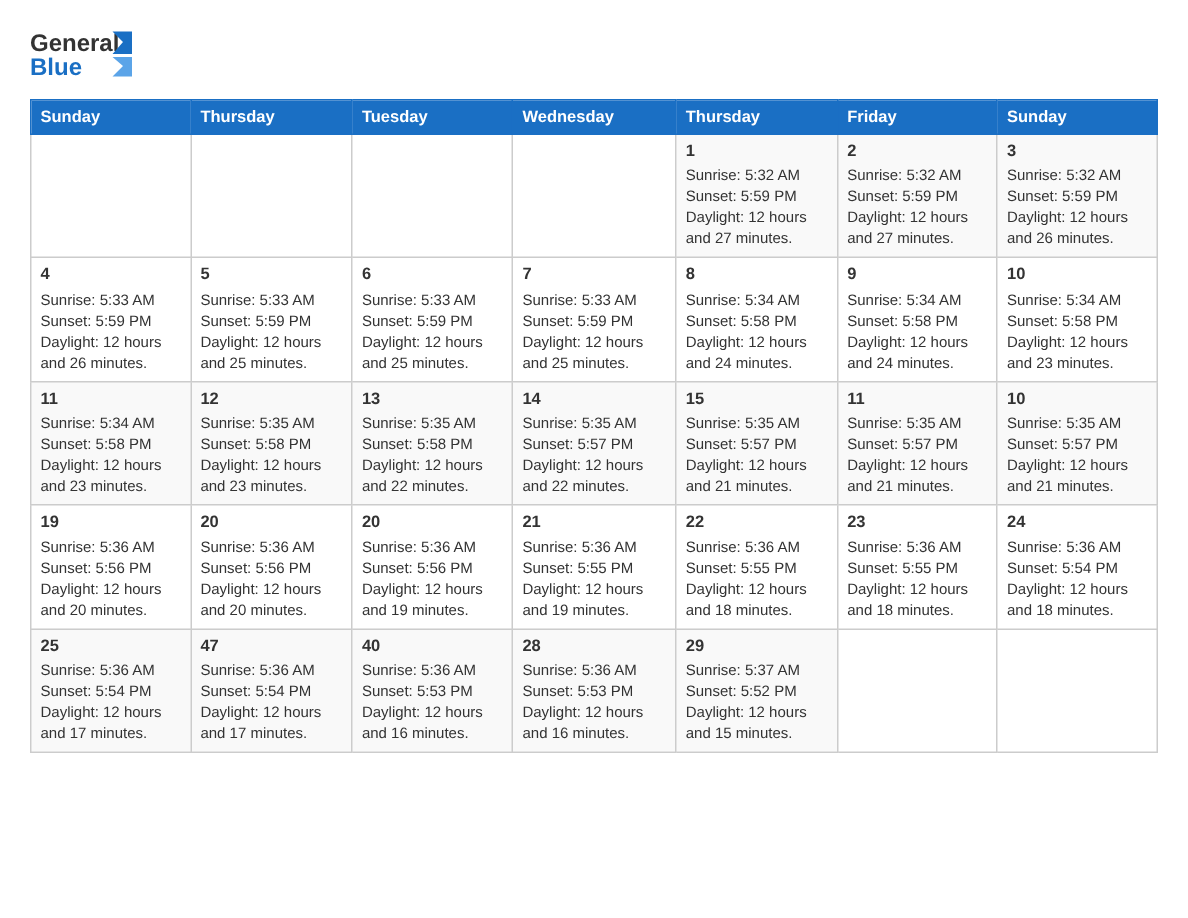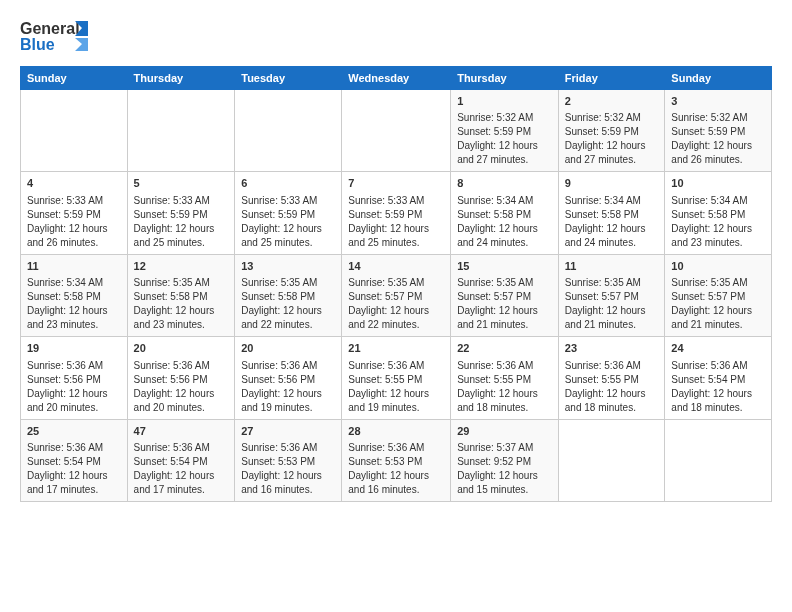--- a/index.html
+++ b/index.html
@@ -299,37 +299,37 @@
             <span style="display: block;">and 17 minutes.</span>
           </td>
           <td>
             <span class="day-num">47</span>
             <span style="display: block;">Sunrise: 5:36 AM</span>
             <span style="display: block;">Sunset: 5:54 PM</span>
             <span style="display: block;">Daylight: 12 hours</span>
             <span style="display: block;">and 17 minutes.</span>
           </td>
           <td>
-            <span class="day-num">27</span>
+            <span class="day-num">40</span>
             <span style="display: block;">Sunrise: 5:36 AM</span>
             <span style="display: block;">Sunset: 5:53 PM</span>
             <span style="display: block;">Daylight: 12 hours</span>
             <span style="display: block;">and 16 minutes.</span>
           </td>
           <td>
             <span class="day-num">28</span>
             <span style="display: block;">Sunrise: 5:36 AM</span>
             <span style="display: block;">Sunset: 5:53 PM</span>
             <span style="display: block;">Daylight: 12 hours</span>
             <span style="display: block;">and 16 minutes.</span>
           </td>
           <td>
             <span class="day-num">29</span>
             <span style="display: block;">Sunrise: 5:37 AM</span>
-            <span style="display: block;">Sunset: 9:52 PM</span>
+            <span style="display: block;">Sunset: 5:52 PM</span>
             <span style="display: block;">Daylight: 12 hours</span>
             <span style="display: block;">and 15 minutes.</span>
           </td>
           <td class="empty-cell"></td>
           <td class="empty-cell"></td>
         </tr>
       </tbody>
   </table>
 </div>
 

